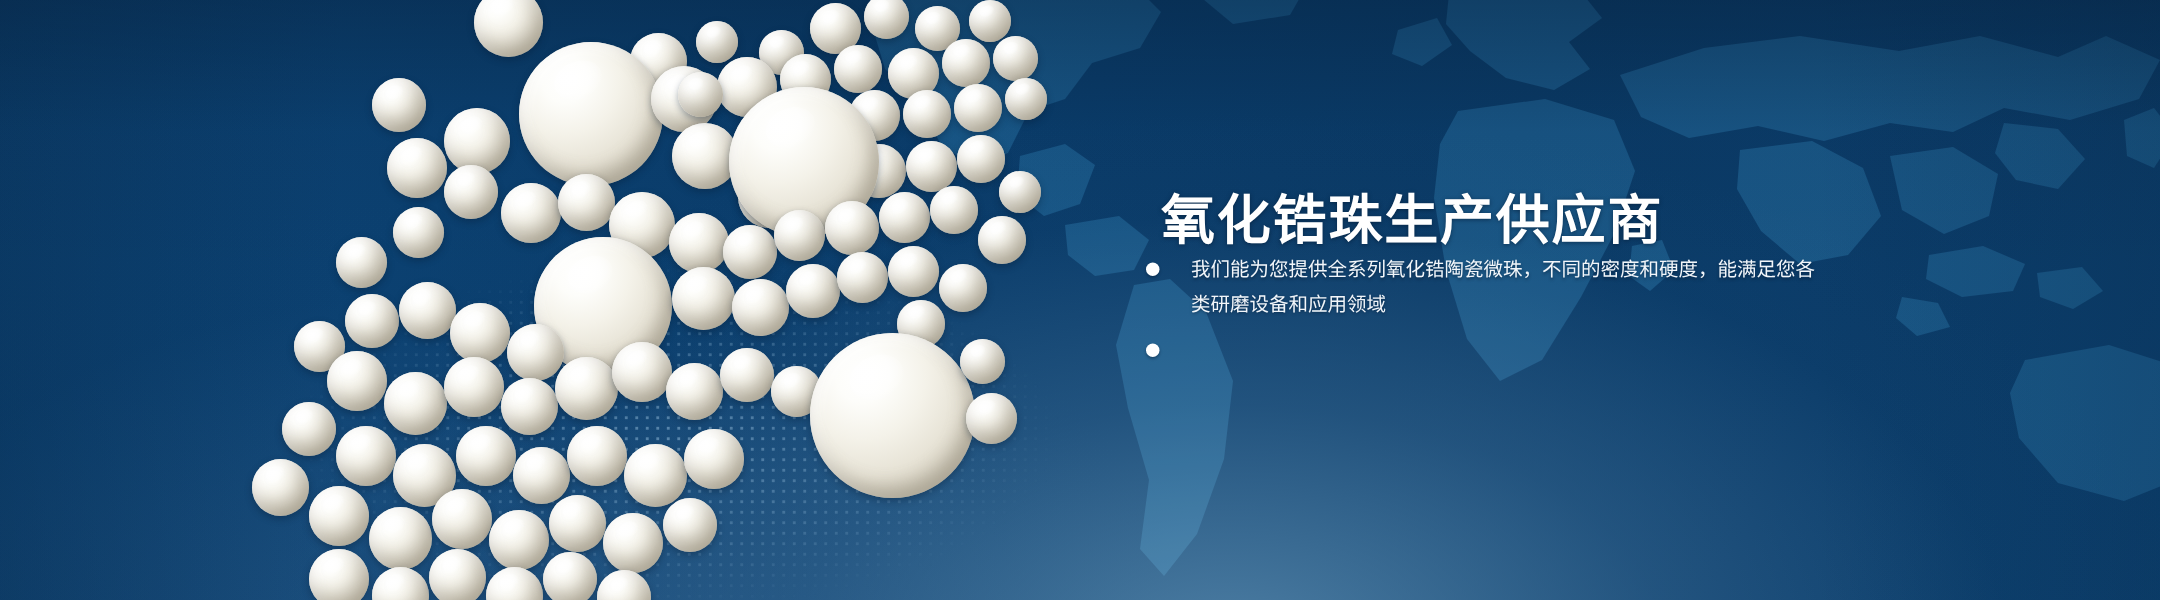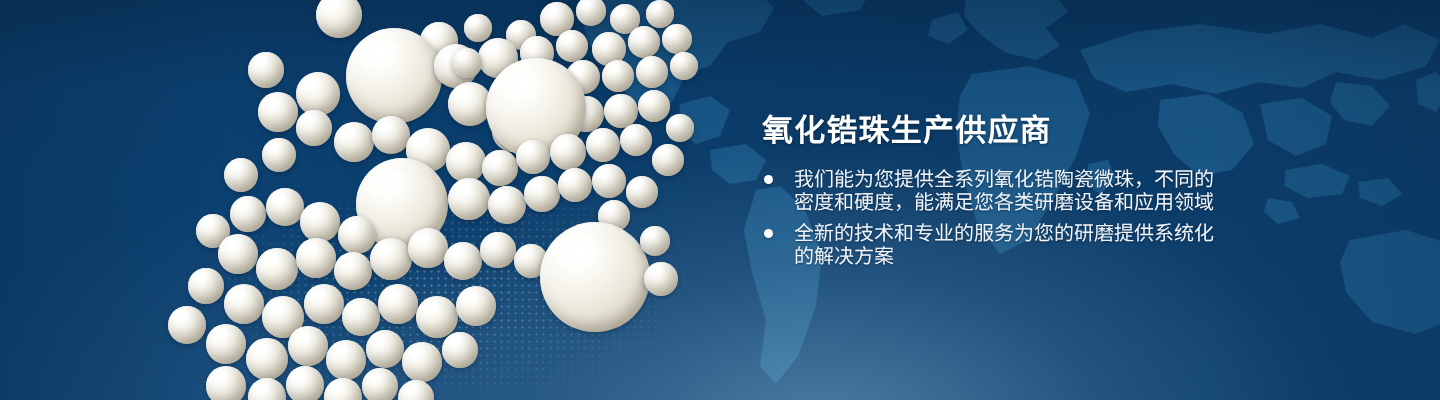--- a/index.html
+++ b/index.html
@@ -82,40 +82,40 @@
 
   
   .content{
     position:absolute;
     left:762px; top:0;
     width:470px; height:400px;
   }
   .headline{
     position:absolute;
     top:105px; left:0;
-    margin:0;
-    font-size:31px;
+    margin:12px;
+    font-size:36px;
     font-weight:700;
     letter-spacing:1.2px;
     color:#ffffff;
     text-shadow:0 1px 3px rgba(3,22,44,0.55);
     white-space:nowrap;
   }
   .bullets{
     position:absolute;
     top:168px; left:2px;
     margin:0; padding:0;
     list-style:none;
     width:452px;
   }
   .bullet{
     position:relative;
     padding-left:30px;
     margin-bottom:8px;
-    font-size:20px;
+    font-size:13px;
     line-height:23px;
     color:#f2f6fa;
     text-shadow:0 1px 2px rgba(3,22,44,0.5);
   }
   .bullet:last-child{ margin-bottom:0; }
   .bullet-dot{
     position:absolute;
     left:0; top:7px;
     width:9px; height:9px;
     border-radius:50%;
@@ -282,18 +282,17 @@
   <div class="content">
     <h1 class="headline">氧化锆珠生产供应商</h1>
 
     <ul class="bullets">
       <li class="bullet">
         <span class="bullet-dot"></span>
         <span>我们能为您提供全系列氧化锆陶瓷微珠，不同的密度和硬度，能满足您各类研磨设备和应用领域</span>
       </li>
       <li class="bullet">
         <span class="bullet-dot"></span>
-        <span>全新的技术和专业的服务为您的研磨提供系统化的解决方案</span>
       </li>
     </ul>
   </div>
 
 </div>
 
 </body></html>

